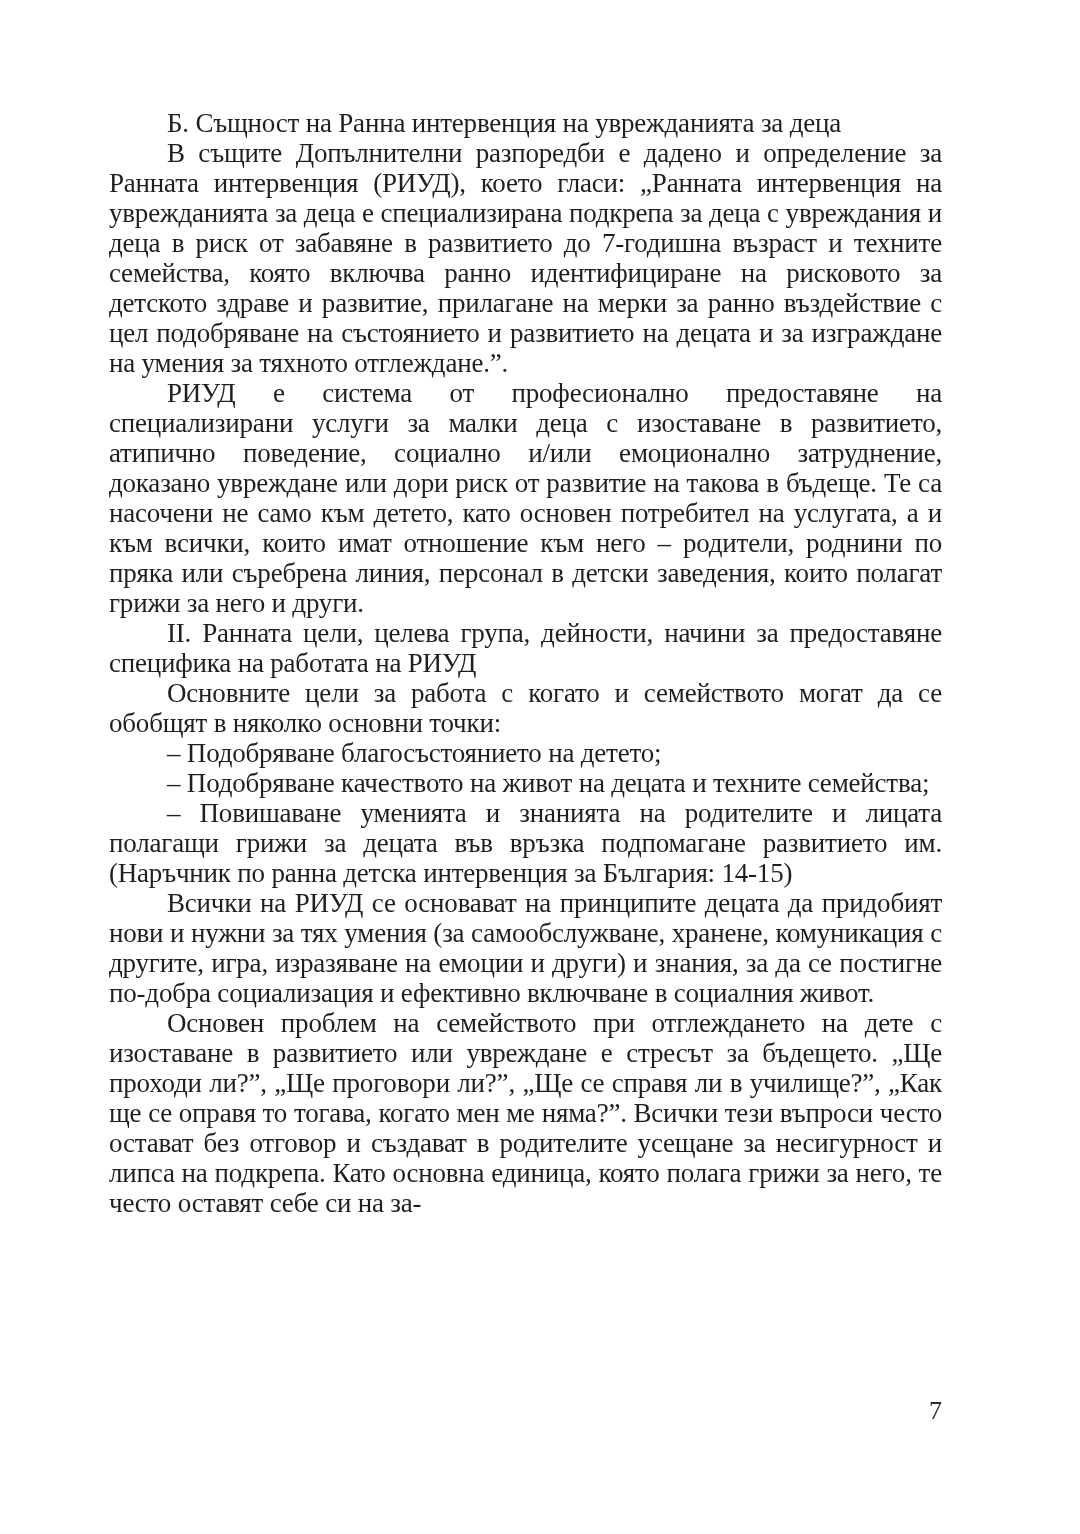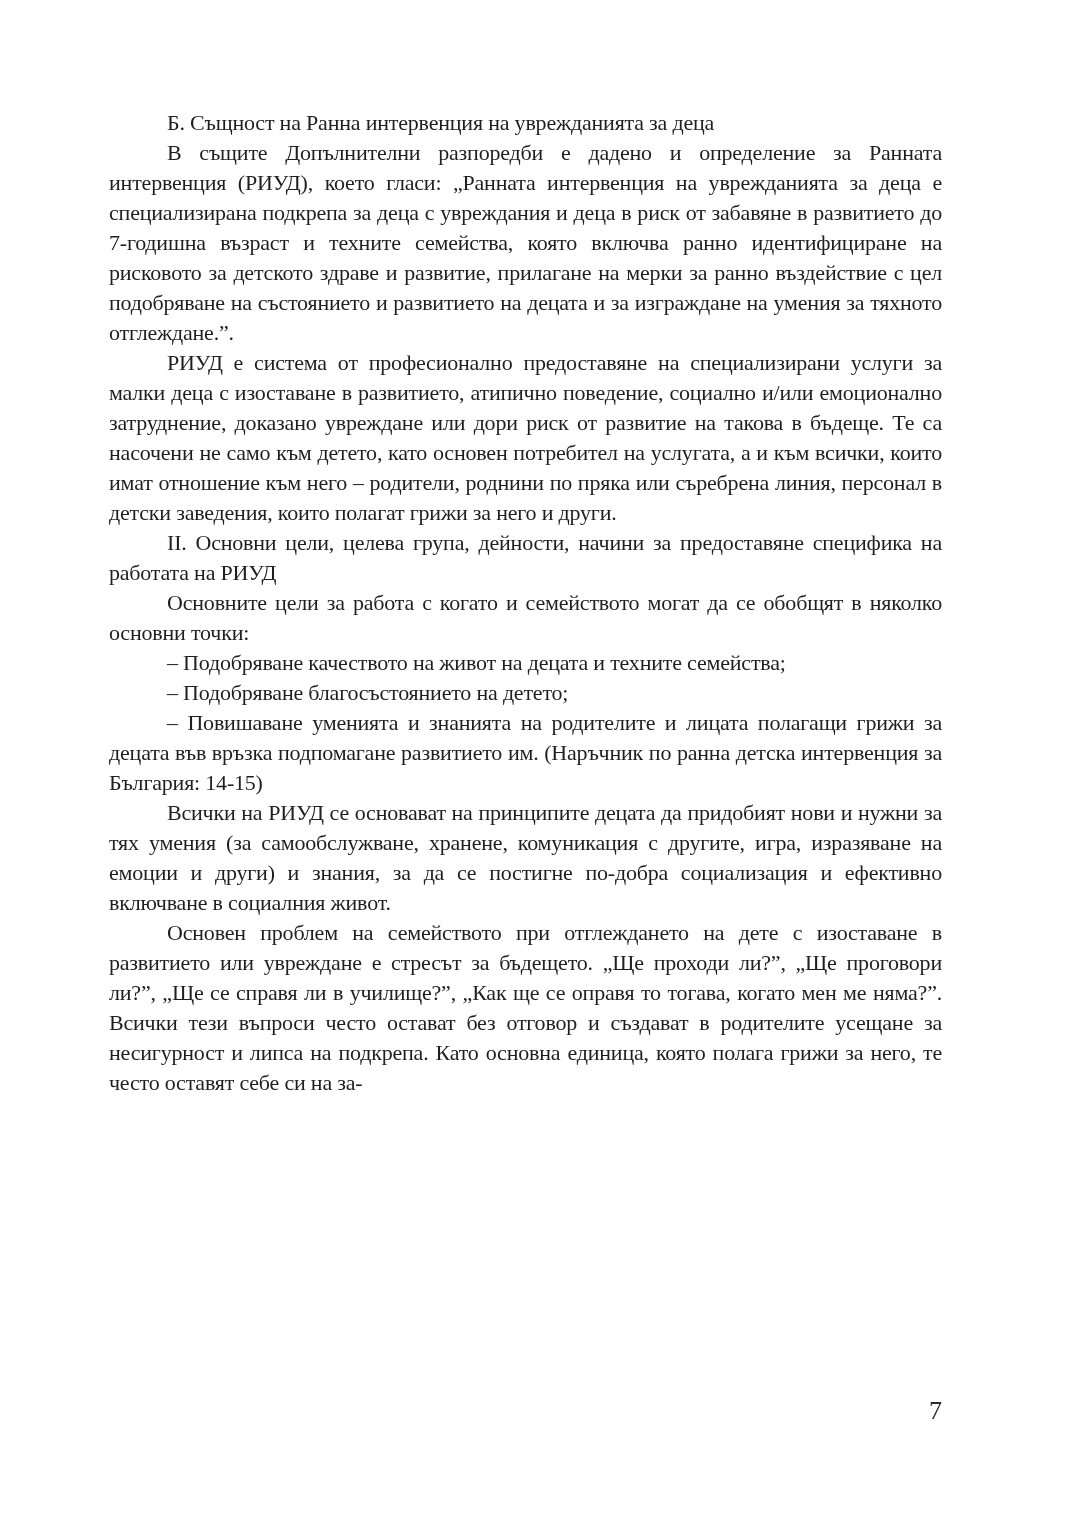--- a/index.html
+++ b/index.html
@@ -21,21 +21,21 @@
   .text-col {
     position: absolute;
     left: 109px;
     top: 108px;
     width: 833px;
   }
   .text-col p,
   .text-col h1,
   .text-col h2 {
     margin: 0;
-    font-size: 22px;
+    font-size: 27px;
     line-height: 30px;
     font-weight: normal;
     text-align: justify;
     text-indent: 58px;
     letter-spacing: -0.2px;
   }
   .bold { font-weight: bold; }
   .spaced-above { margin-top: 28px; }
   .page-number {
     position: absolute;
@@ -51,28 +51,28 @@
 
 <div class="page">
   <div class="text-col">
 
     <h1 class="bold">Б. Същност на Ранна интервенция на уврежданията за деца</h1>
 
     <p>В същите Допълнителни разпоредби е дадено и определение за Ранната интервенция (РИУД), което гласи: „Ранната интервенция на уврежданията за деца е специализирана подкрепа за деца с увреждания и деца в риск от забавяне в развитието до 7-годишна възраст и техните семейства, която включва ранно идентифициране на рисковото за детското здраве и развитие, прилагане на мерки за ранно въздействие с цел подобряване на състоянието и развитието на децата и за изграждане на умения за тяхното отглеждане.”.</p>
 
     <p>РИУД е система от професионално предоставяне на специализирани услуги за малки деца с изоставане в развитието, атипично поведение, социално и/или емоционално затруднение, доказано увреждане или дори риск от развитие на такова в бъдеще. Те са насочени не само към детето, като основен потребител на услугата, а и към всички, които имат отношение към него – родители, роднини по пряка или съребрена линия, персонал в детски заведения, които полагат грижи за него и други.</p>
 
-    <h1 class="bold spaced-above">II. Основни цели, целева група, дейности, начини за предоставяне специфика на работата на РИУД</h1>
+    <h1 class="bold spaced-above">II. Ранната цели, целева група, дейности, начини за предоставяне специфика на работата на РИУД</h1>
 
 
     <p>Основните цели за работа с когато и семейството могат да се обобщят в няколко основни точки:</p>
 
+    <p>– Подобряване благосъстоянието на детето;</p>
+
     <p>– Подобряване качеството на живот на децата и техните семейства;</p>
-
-    <p>– Подобряване благосъстоянието на детето;</p>
 
     <p>– Повишаване уменията и знанията на родителите и лицата полагащи грижи за децата във връзка подпомагане развитието им. (Наръчник по ранна детска интервенция за България: 14-15)</p>
 
     <p>Всички на РИУД се основават на принципите децата да придобият нови и нужни за тях умения (за самообслужване, хранене, комуникация с другите, игра, изразяване на емоции и други) и знания, за да се постигне по-добра социализация и ефективно включване в социалния живот.</p>
 
     <p>Основен проблем на семейството при отглеждането на дете с изоставане в развитието или увреждане е стресът за бъдещето. „Ще проходи ли?”, „Ще проговори ли?”, „Ще се справя ли в училище?”, „Как ще се оправя то тогава, когато мен ме няма?”. Всички тези въпроси често остават без отговор и създават в родителите усещане за несигурност и липса на подкрепа. Като основна единица, която полага грижи за него, те често оставят себе си на за-</p>
 
   </div>
 
   <div class="page-number">7</div>

